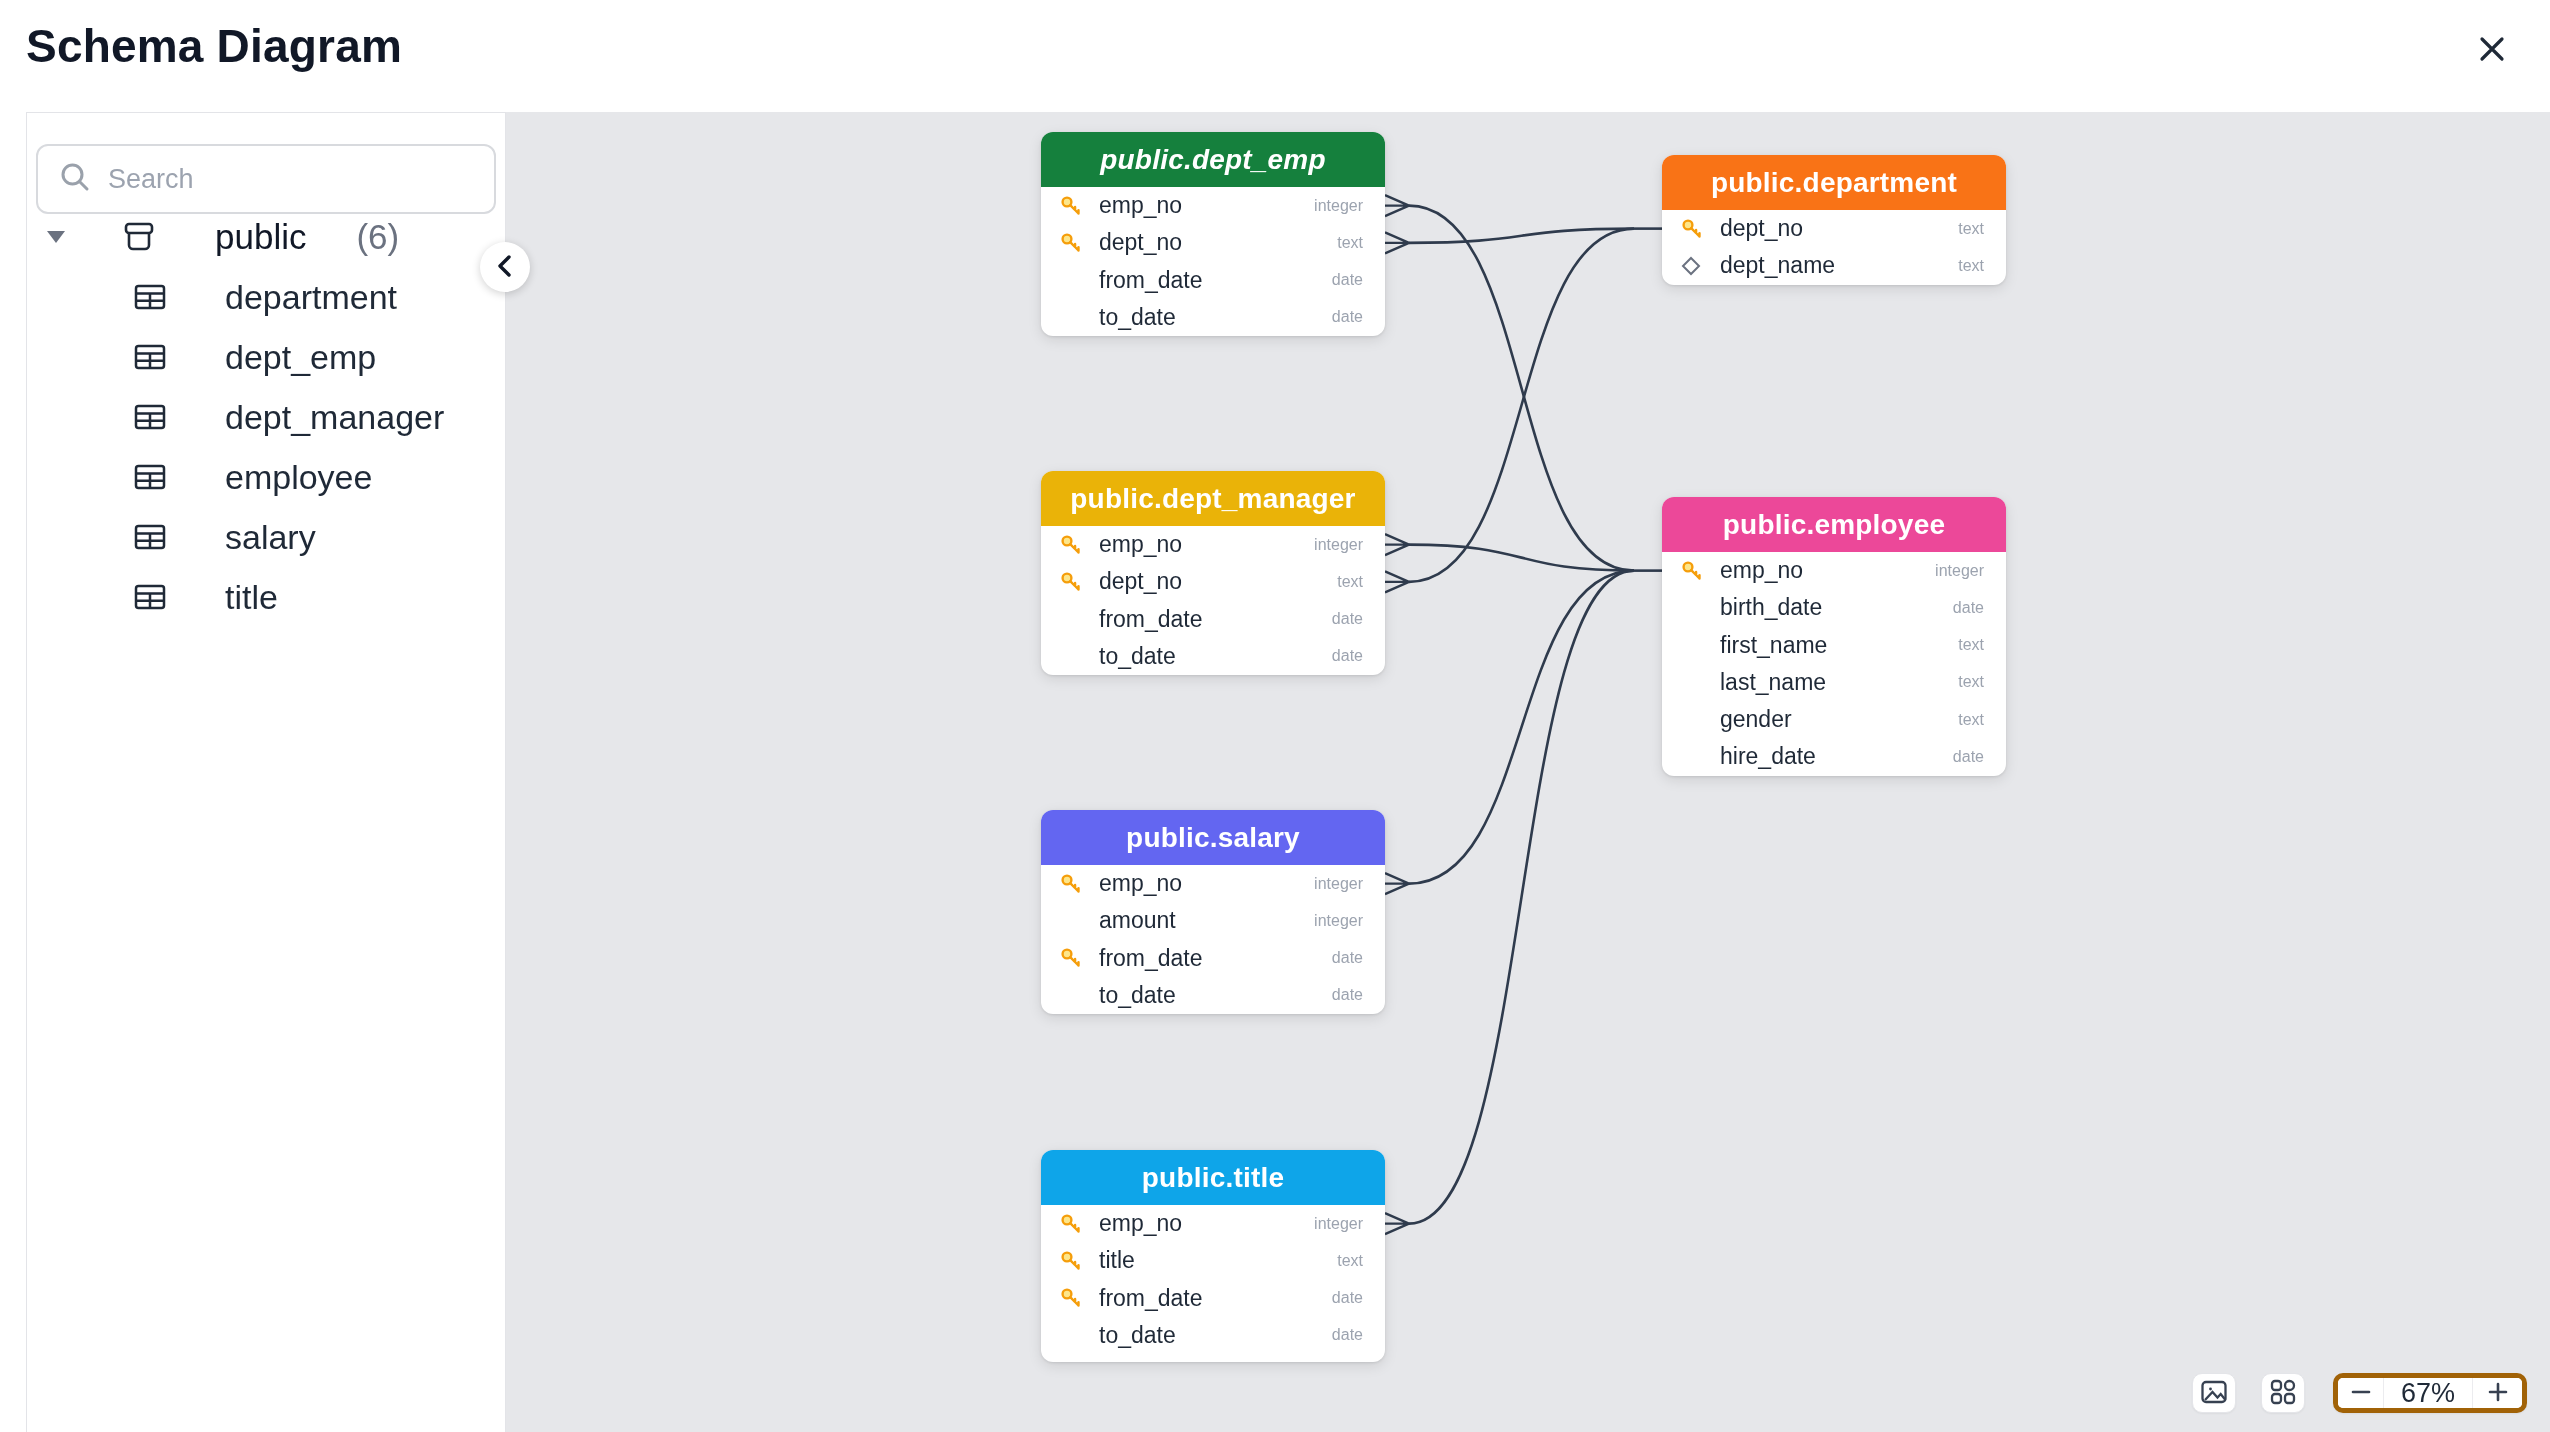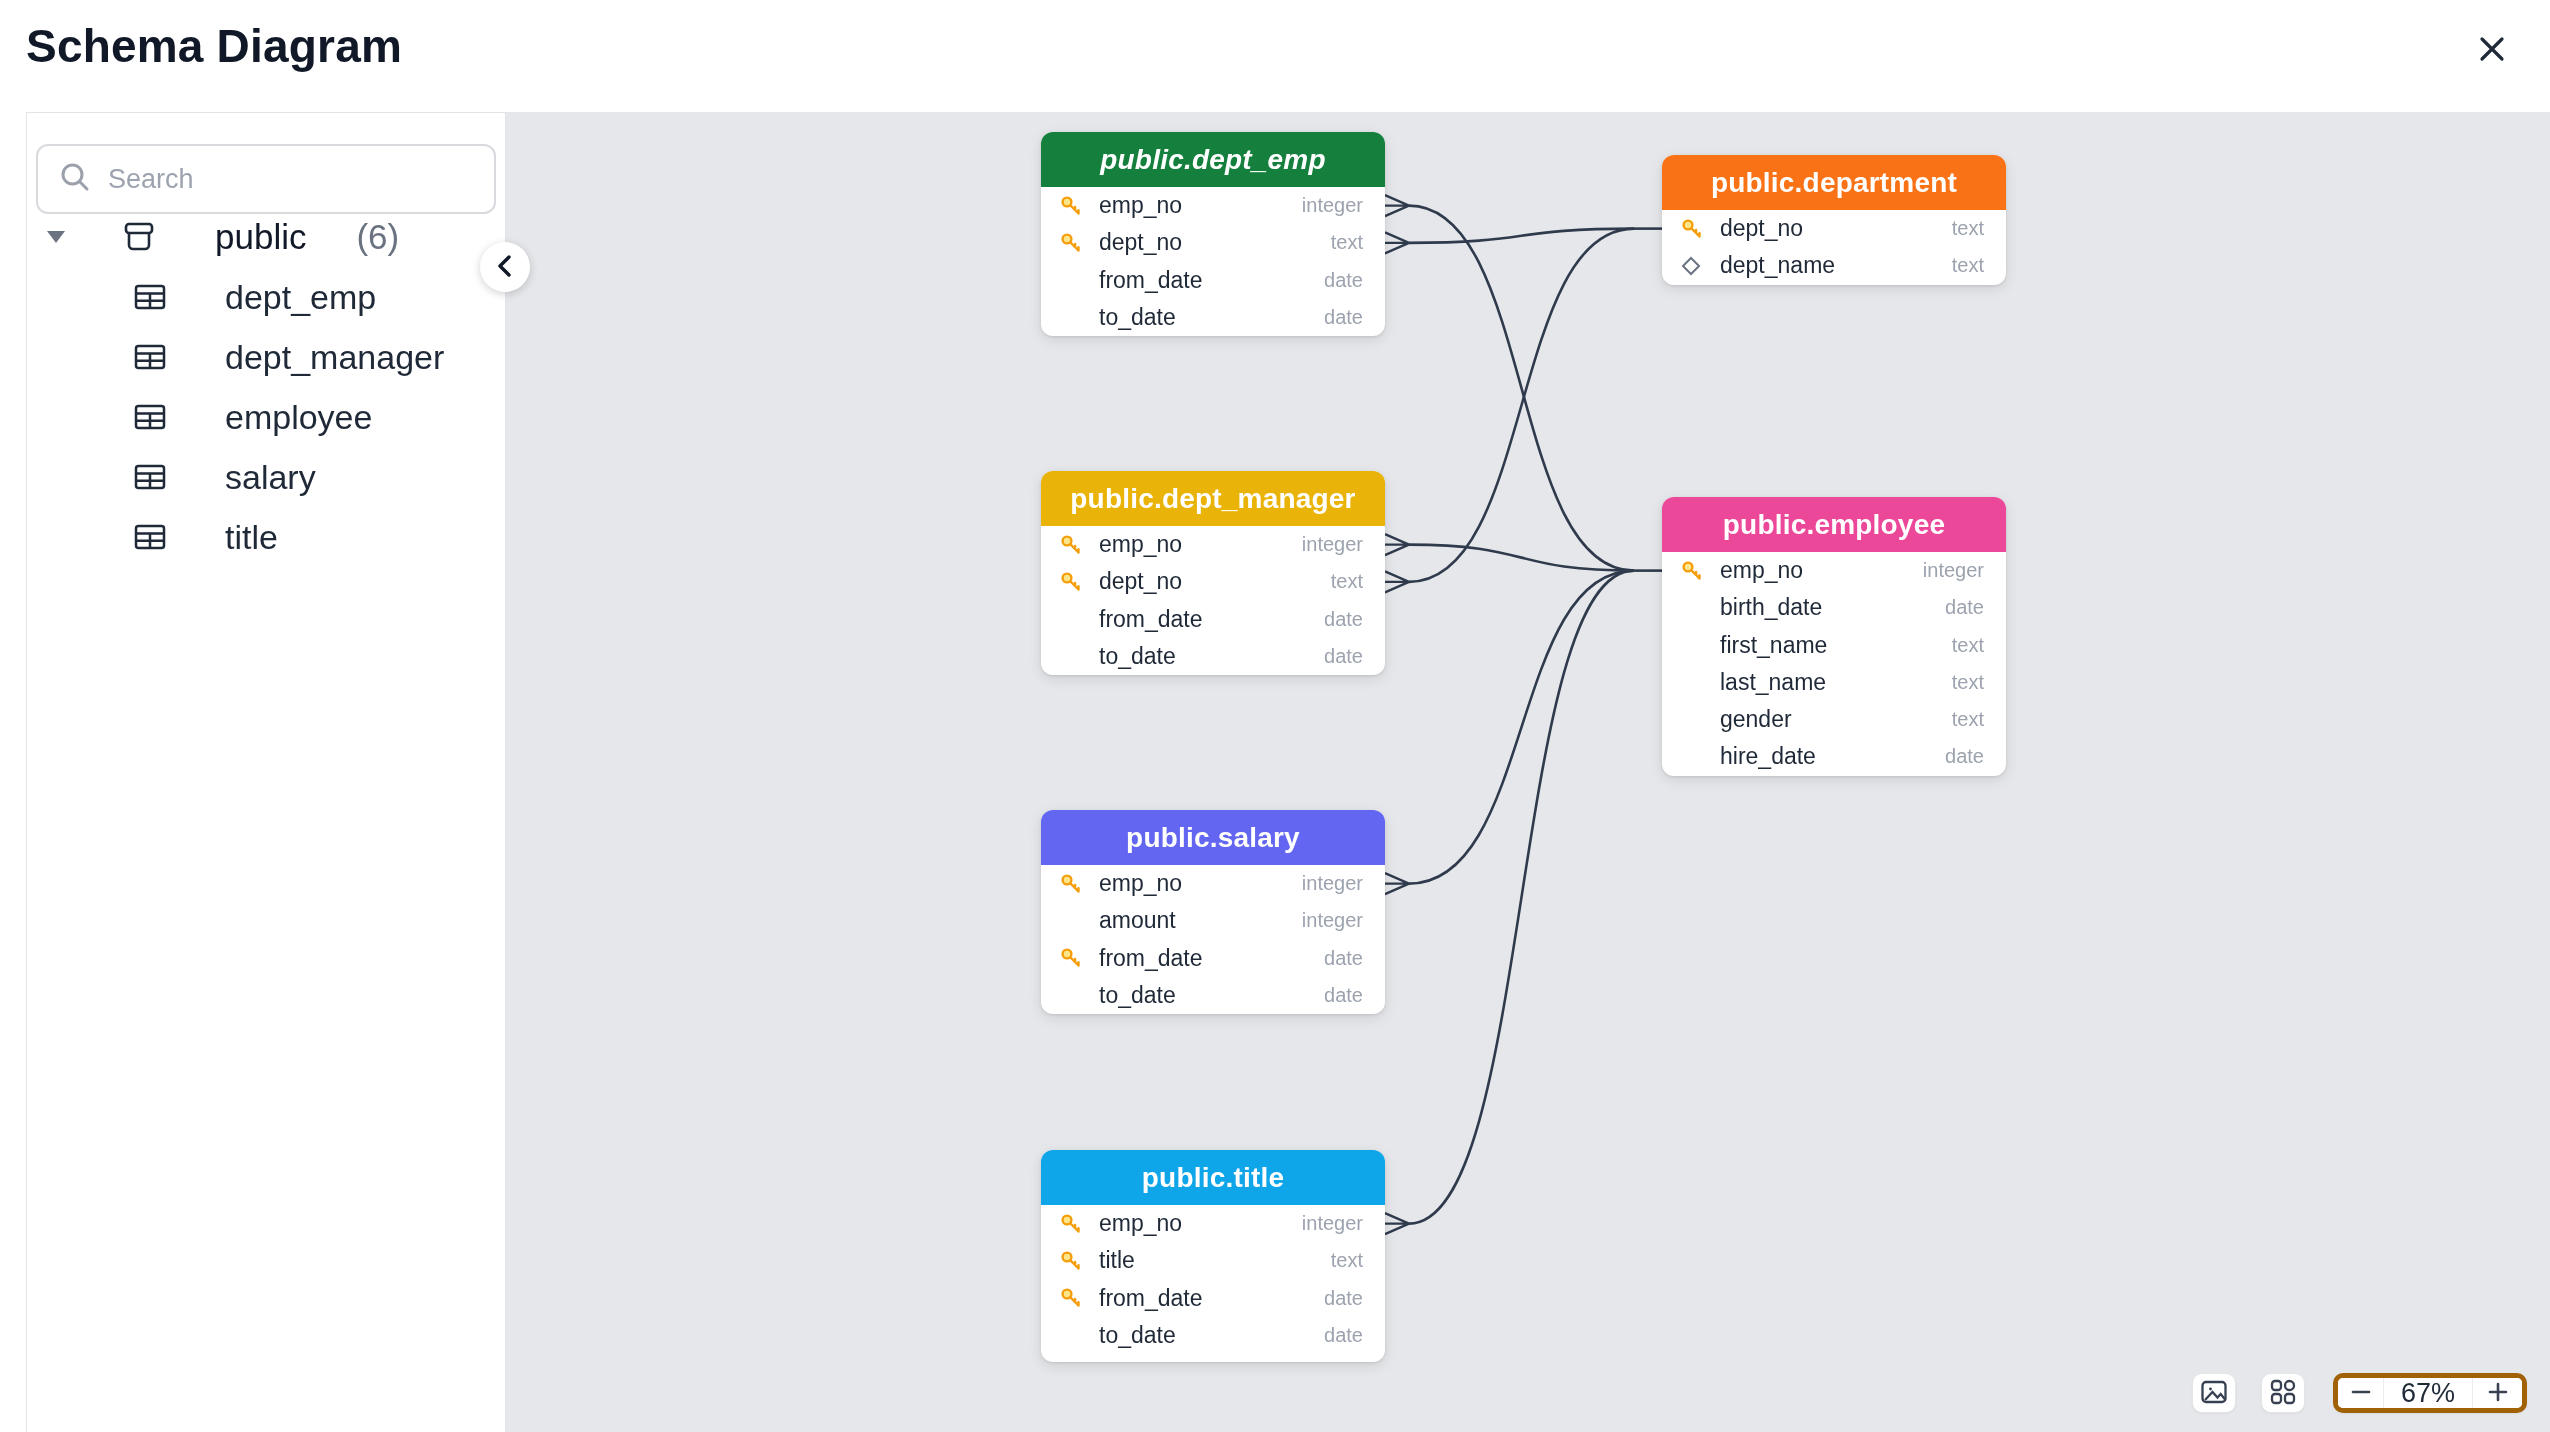--- a/index.html
+++ b/index.html
@@ -31,21 +31,21 @@
   .table-label { font-size:34px; color:#1f2937; }
 
   .collapse-btn { position:absolute; left:480px; top:242px; width:50px; height:50px; border-radius:50%; background:#ffffff; border:none; box-shadow:0 2px 8px rgba(0,0,0,0.18); display:flex; align-items:center; justify-content:center; cursor:pointer; z-index:6; }
 
   
   .node { position:absolute; width:344px; background:#ffffff; border-radius:12px; box-shadow:0 1px 3px rgba(0,0,0,0.10), 0 4px 14px rgba(0,0,0,0.10); z-index:4; cursor:grab; }
   .node-header { height:55px; border-radius:12px 12px 0 0; display:flex; align-items:center; justify-content:center; color:#ffffff; font-size:28px; font-weight:700; letter-spacing:.2px; }
   .node-row { height:37.25px; display:flex; align-items:center; padding:0 22px 0 18px; }
   .col-ico { width:24px; height:24px; display:flex; align-items:center; flex:none; }
   .col-name { font-size:23px; color:#1f2937; margin-left:16px; }
-  .col-type { margin-left:auto; font-size:20px; color:#9ca3af; }
+  .col-type { margin-left:auto; font-size:16px; color:#9ca3af; }
 
   
   .controls { position:absolute; right:23px; bottom:19px; display:flex; align-items:center; z-index:5; }
   .ctl-btn { width:44px; height:40px; background:#fff; border:1px solid #e4e5e9; border-radius:10px; display:flex; align-items:center; justify-content:center; cursor:pointer; box-shadow:0 1px 2px rgba(0,0,0,0.05); }
   .ctl-gap1 { margin-right:25px; } .ctl-gap2 { margin-right:28px; }
   .zoom-group { display:flex; align-items:stretch; height:40px; background:#fff; border:5px solid #a16207; border-radius:10px; overflow:hidden; box-shadow:0 1px 2px rgba(0,0,0,0.05); }
   .zoom-cell { display:flex; align-items:center; justify-content:center; background:#fff; border:none; cursor:pointer; }
   .zoom-out { width:46px; border-right:1px solid #ececef; }
   .zoom-label { width:88px; font-size:27px; color:#1f2937; cursor:default; }
   .zoom-in { width:50px; border-left:1px solid #ececef; }
@@ -299,20 +299,29 @@
         <span class="tree-ico">
           <svg width="36" height="34" viewBox="0 0 36 34" fill="none" stroke="#1f2937" stroke-width="2.6">
             <rect x="5" y="4" width="26" height="9" rx="3"></rect>
             <path d="M8 13 v12 a4 4 0 0 0 4 4 h12 a4 4 0 0 0 4-4 V13"></path>
           </svg>
         </span>
         <span class="schema-label">public</span>
         <span class="schema-count">(6)</span>
       </div>
       <div id="tree-tables">
+          <div class="tree-row table">
+            <span class="tree-ico">
+              <svg width="34" height="30" viewBox="0 0 34 30" fill="none" stroke="#1f2937" stroke-width="2.5">
+  <rect x="3" y="4" width="28" height="22" rx="2.5"></rect>
+  <path d="M3 11.5 h28 M3 18.7 h28 M17 11.5 V26"></path>
+              </svg>
+            </span>
+            <span class="table-label">department</span>
+          </div>
           <div class="tree-row table">
             <span class="tree-ico">
               <svg width="34" height="30" viewBox="0 0 34 30" fill="none" stroke="#1f2937" stroke-width="2.5">
   <rect x="3" y="4" width="28" height="22" rx="2.5"></rect>
   <path d="M3 11.5 h28 M3 18.7 h28 M17 11.5 V26"></path>
               </svg>
             </span>
             <span class="table-label">dept_emp</span>
           </div>
           <div class="tree-row table">

